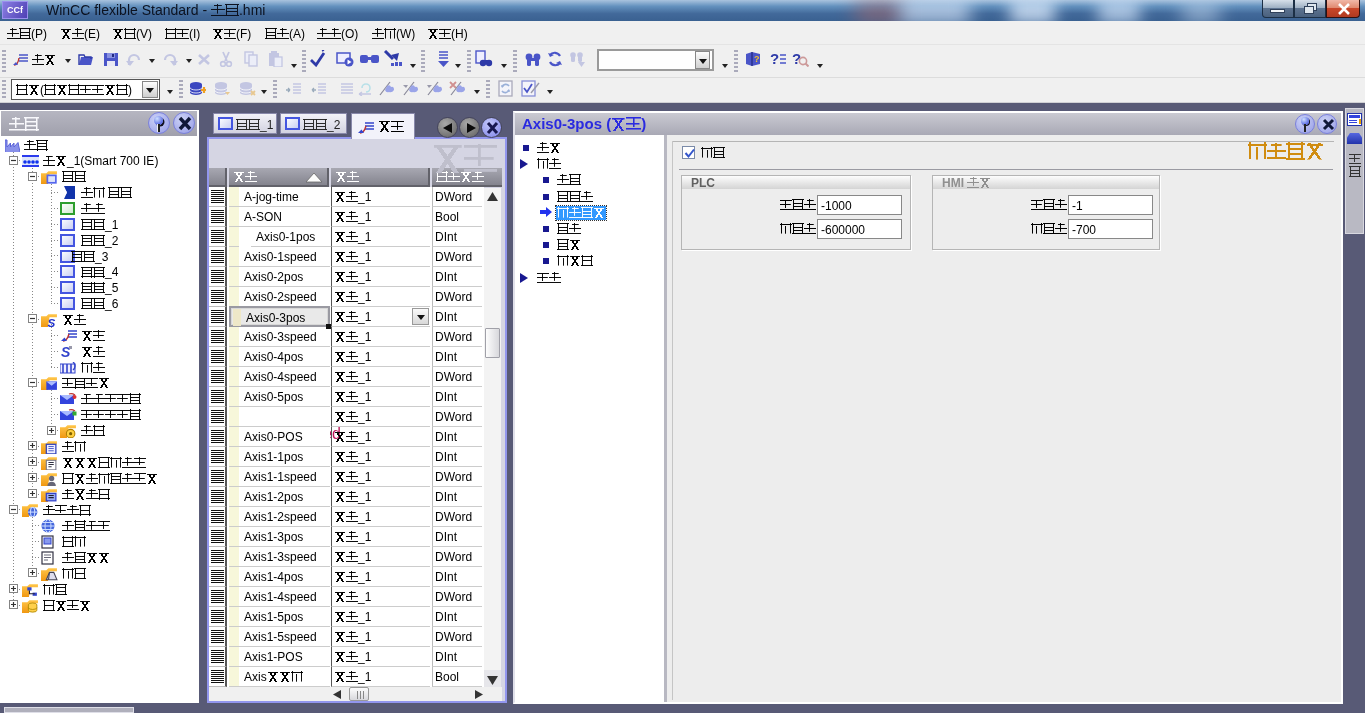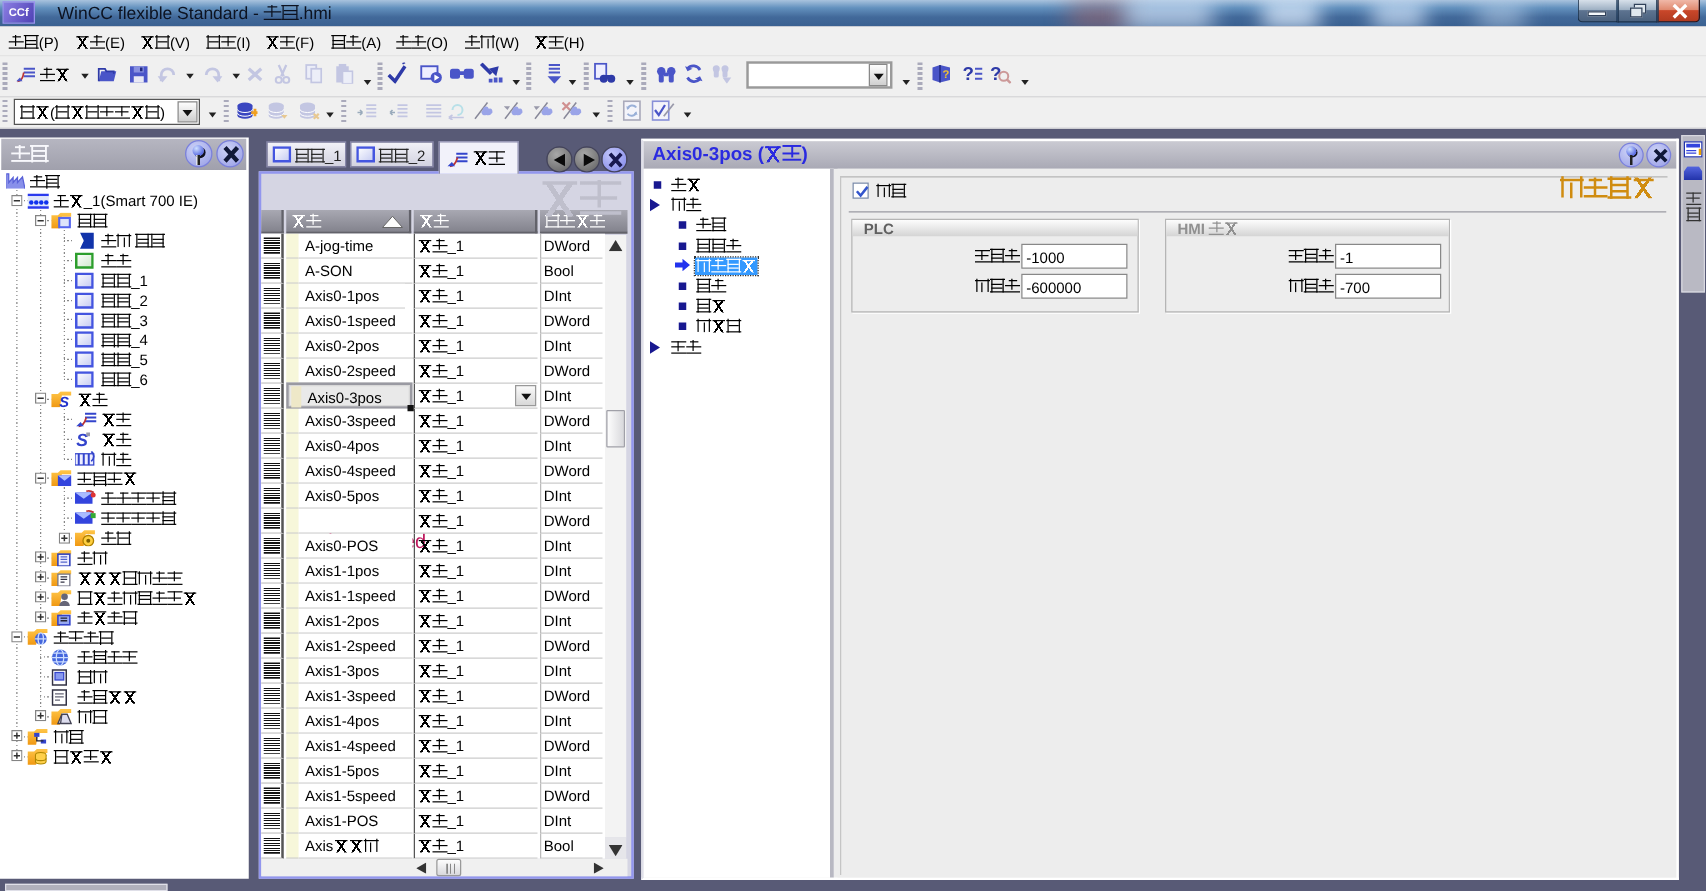--- a/index.html
+++ b/index.html
@@ -348,21 +348,21 @@
 <div class="abs" style="left:51px;top:255px;width:9px;height:1px;background:repeating-linear-gradient(90deg,#888 0 1px,transparent 1px 3px)"></div>
 <div class="abs" style="left:60px;top:249.5px;width:18px;height:14px"><svg width="15" height="14" viewBox="0 0 15 14">
       <defs>
         <linearGradient id="gs" x1="0" y1="0" x2="1" y2="1">
           <stop offset="0" stop-color="#fff"></stop>
           <stop offset="1" stop-color="#c4caf2"></stop>
         </linearGradient>
       </defs>
       <rect x="1" y="1" width="13" height="11" fill="url(#gs)" stroke="#4455e0" stroke-width="2"></rect>
     </svg></div>
-<div class="abs" style="left:81px;top:249.5px;font-size:12px;color:#000;white-space:nowrap"><i class="k k5"></i><i class="k k5"></i>_3</div>
+<div class="abs" style="left:71px;top:249.5px;font-size:12px;color:#000;white-space:nowrap"><i class="k k5"></i><i class="k k5"></i>_3</div>
 <div class="abs" style="left:51px;top:271px;width:9px;height:1px;background:repeating-linear-gradient(90deg,#888 0 1px,transparent 1px 3px)"></div>
 <div class="abs" style="left:60px;top:265.4px;width:18px;height:14px"><svg width="15" height="14" viewBox="0 0 15 14">
       <defs>
         <linearGradient id="gs" x1="0" y1="0" x2="1" y2="1">
           <stop offset="0" stop-color="#fff"></stop>
           <stop offset="1" stop-color="#c4caf2"></stop>
         </linearGradient>
       </defs>
       <rect x="1" y="1" width="13" height="11" fill="url(#gs)" stroke="#4455e0" stroke-width="2"></rect>
     </svg></div>
@@ -716,21 +716,21 @@
 <div class="abs" style="left:331px;top:207px;width:99px;height:20px;border-bottom:1px solid #ccc;border-left:1px solid #555">
     <div class="abs" style="left:2px;top:3px;font-size:12px;color:#000;white-space:nowrap"><i class="k k3"></i><i class="k k4"></i>_1</div>
   </div>
 <div class="abs" style="left:432px;top:207px;width:50px;height:20px;border-bottom:1px solid #ccc;border-left:1px solid #bbb">
     <div class="abs" style="left:2px;top:3px;font-size:12px;color:#000">Bool</div>
   </div>
 <div class="abs" style="left:209px;top:227px;width:18px;height:20px;background:#fff;border-right:2px solid #555;border-bottom:1px solid #bbb">
     <div class="abs" style="left:2px;top:3px;width:13px;height:13px;background:repeating-linear-gradient(#111 0 1px,#fff 1px 2px)"></div>
   </div>
 <div class="abs" style="left:229px;top:227px;width:10px;height:20px;background:#f7f7da;border-bottom:1px solid #ccc"></div>
-<div class="abs" style="left:239px;top:227px;width:85px;height:20px;background:#fff;border-bottom:1px solid #ccc">
+<div class="abs" style="left:251px;top:227px;width:85px;height:20px;background:#fff;border-bottom:1px solid #ccc">
     <div class="abs" style="left:5px;top:3px;font-size:12px;color:#000;white-space:nowrap">Axis0-1pos</div>
   </div>
 <div class="abs" style="left:331px;top:227px;width:99px;height:20px;border-bottom:1px solid #ccc;border-left:1px solid #555">
     <div class="abs" style="left:2px;top:3px;font-size:12px;color:#000;white-space:nowrap"><i class="k k3"></i><i class="k k4"></i>_1</div>
   </div>
 <div class="abs" style="left:432px;top:227px;width:50px;height:20px;border-bottom:1px solid #ccc;border-left:1px solid #bbb">
     <div class="abs" style="left:2px;top:3px;font-size:12px;color:#000">DInt</div>
   </div>
 <div class="abs" style="left:209px;top:247px;width:18px;height:20px;background:#fff;border-right:2px solid #555;border-bottom:1px solid #bbb">
     <div class="abs" style="left:2px;top:3px;width:13px;height:13px;background:repeating-linear-gradient(#111 0 1px,#fff 1px 2px)"></div>

